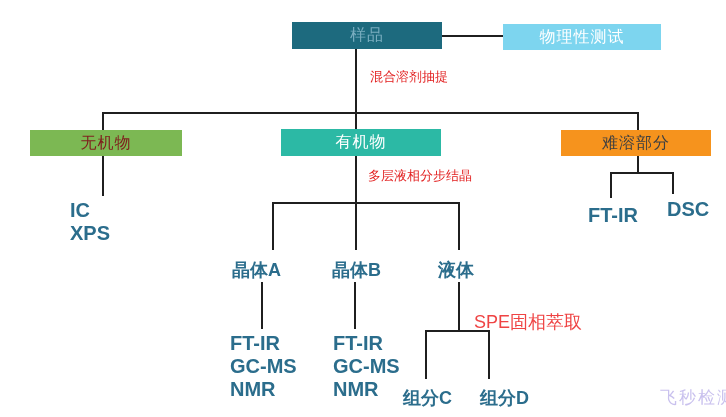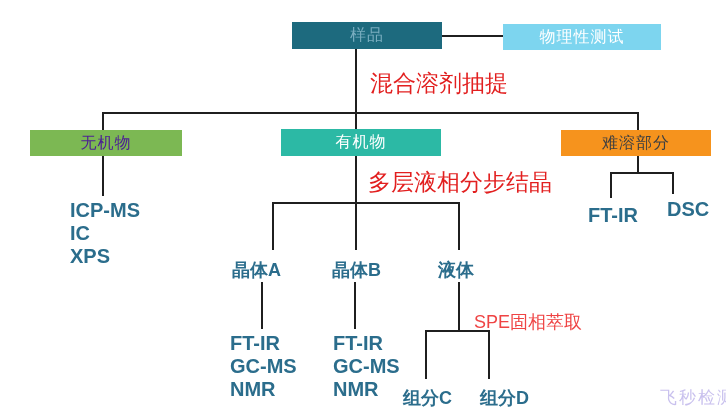--- a/index.html
+++ b/index.html
@@ -20,21 +20,21 @@
     letter-spacing:1px;white-space:nowrap;
   }
   .leaf{
     position:absolute;
     color:#2b6d8c;font-size:18px;font-weight:600;
     white-space:nowrap;
   }
   .leaf.lat{font-size:20px;}
   .process{
     position:absolute;
-    color:#e21f1f;font-size:23px;font-weight:400;
+    color:#e21f1f;font-size:13px;font-weight:400;
     white-space:nowrap;
   }
   .method-list{
     position:absolute;
     display:flex;flex-direction:column;
     color:#2b6d8c;font-size:20px;font-weight:600;line-height:23px;
     white-space:nowrap;
   }
   .watermark{
     position:absolute;
@@ -71,40 +71,39 @@
   <div class="line v" style="left:672px;top:172px;height:22px"></div>
 
   <div class="node" style="left: 292px; top: 22px; width: 150px; height: 27px; background: rgb(29, 106, 126); color: rgb(121, 173, 191);">
     <span>样品</span>
   </div>
 
   <div class="node" style="left: 503px; top: 24px; width: 158px; height: 26px; background: rgb(125, 213, 239); color: rgb(255, 255, 255);">
     <span>物理性测试</span>
   </div>
 
-  <div class="node" style="left: 30px; top: 130px; width: 152px; height: 26px; background: rgb(124, 184, 83); color: #4c1d95;">
+  <div class="node" style="left: 30px; top: 130px; width: 152px; height: 26px; background: rgb(124, 184, 83); color: #7f1d1d;">
     <span>无机物</span>
   </div>
 
   <div class="node" style="left: 281px; top: 129px; width: 160px; height: 27px; background: rgb(44, 185, 165); color: rgb(255, 255, 255);">
     <span>有机物</span>
   </div>
 
   <div class="node" style="left: 561px; top: 130px; width: 150px; height: 26px; background: rgb(246, 147, 29); color: #404040;">
     <span>难溶部分</span>
   </div>
 
   <div class="process" style="left: 370px; top: 68px; color: rgb(226, 31, 31);">混合溶剂抽提</div>
 
   <div class="process" style="left: 368px; top: 167px; color: rgb(226, 31, 31);">多层液相分步结晶</div>
 
   <div class="process" style="left: 474px; top: 295px; font-size: 18px; color: #ef4444; margin-top: 15px;">SPE固相萃取</div>
 
   <div class="method-list" style="left: 70px; top: 199px; color: rgb(43, 109, 140);">
-    <span>ICP-MS</span>
     <span>IC</span>
     <span>XPS</span>
   </div>
 
   <div class="method-list" style="left: 230px; top: 332px; color: rgb(43, 109, 140);">
     <span>FT-IR</span>
     <span>GC-MS</span>
     <span>NMR</span>
   </div>
 

